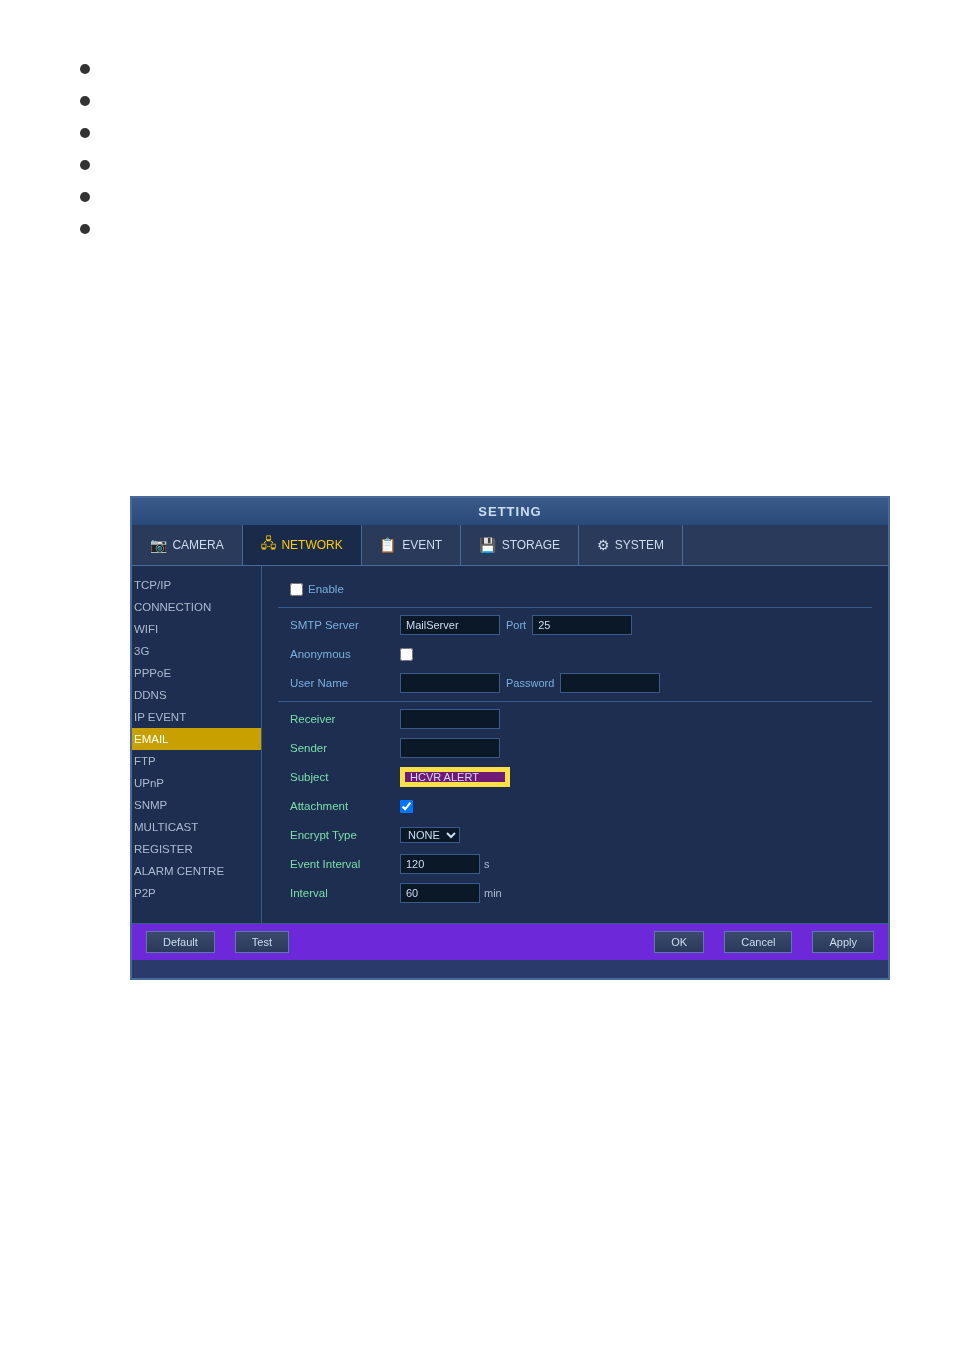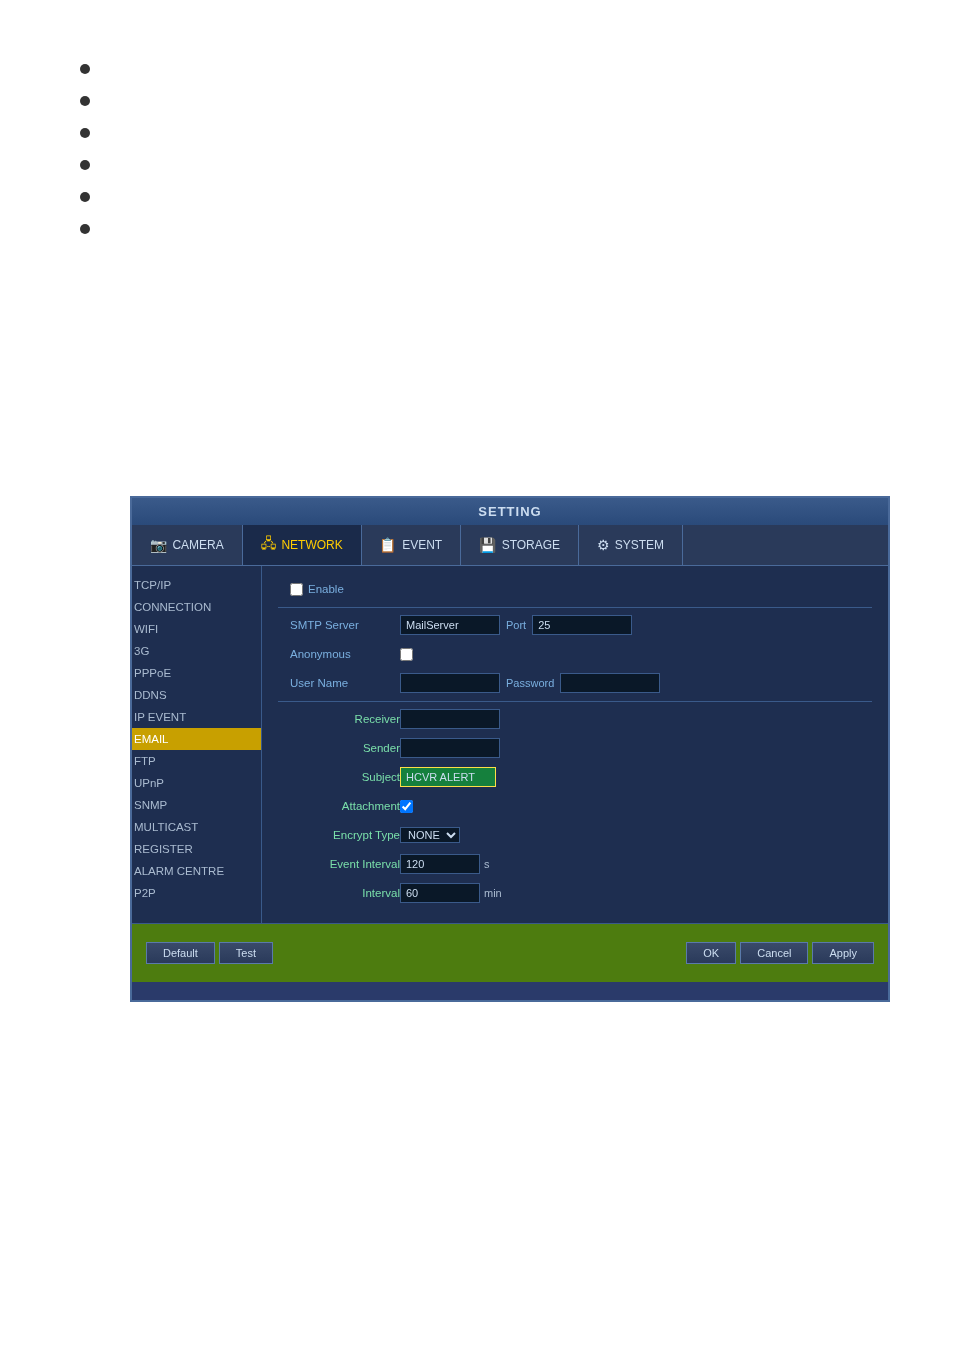--- a/index.html
+++ b/index.html
@@ -117,21 +117,20 @@
       padding-left: 12px;
     }
     .form-label {
       color: #7aafdf;
       font-size: 11.5px;
       width: 110px;
       flex-shrink: 0;
     }
     .form-label.green {
       color: #7adfaa;
-      text-align: right;
     }
 
     .form-input {
       background: #0a1828;
       border: 1px solid #3a5a8a;
       color: #ccddf0;
       font-size: 11px;
       padding: 2px 5px;
       height: 20px;
     }
@@ -159,43 +158,43 @@
     .select-input {
       background: #0a1828;
       border: 1px solid #3a5a8a;
       color: #ccddf0;
       font-size: 11px;
       height: 16px;
       padding: 0 3px;
     }
 
     .subject-box {
-      background: #15803d;
-      border: 1px solid #fde047;
+      background: #701a75;
+      border: 5px solid #fde047;
       color: #ccddf0;
       font-size: 11px;
       padding: 2px 5px;
       height: 20px;
-      width: 96px;
+      width: 110px;
     }
 
     .interval-unit {
       color: #aabbd0;
       font-size: 11px;
       margin-left: 4px;
     }
 
     
     .button-bar {
       display: flex;
       align-items: center;
-      padding: 18px 14px;
-      background: #4d7c0f;
+      padding: 7px 14px;
+      background: #6d28d9;
       border-top: 1px solid #3a5a8a;
-      gap: 4px;
+      gap: 20px;
     }
     .btn {
       background: linear-gradient(to bottom, #3a4a6a, #2a3a5a);
       border: 1px solid #5a7aaa;
       color: #ccddf0;
       font-size: 11px;
       padding: 3px 16px;
       cursor: pointer;
       height: 22px;
     }

